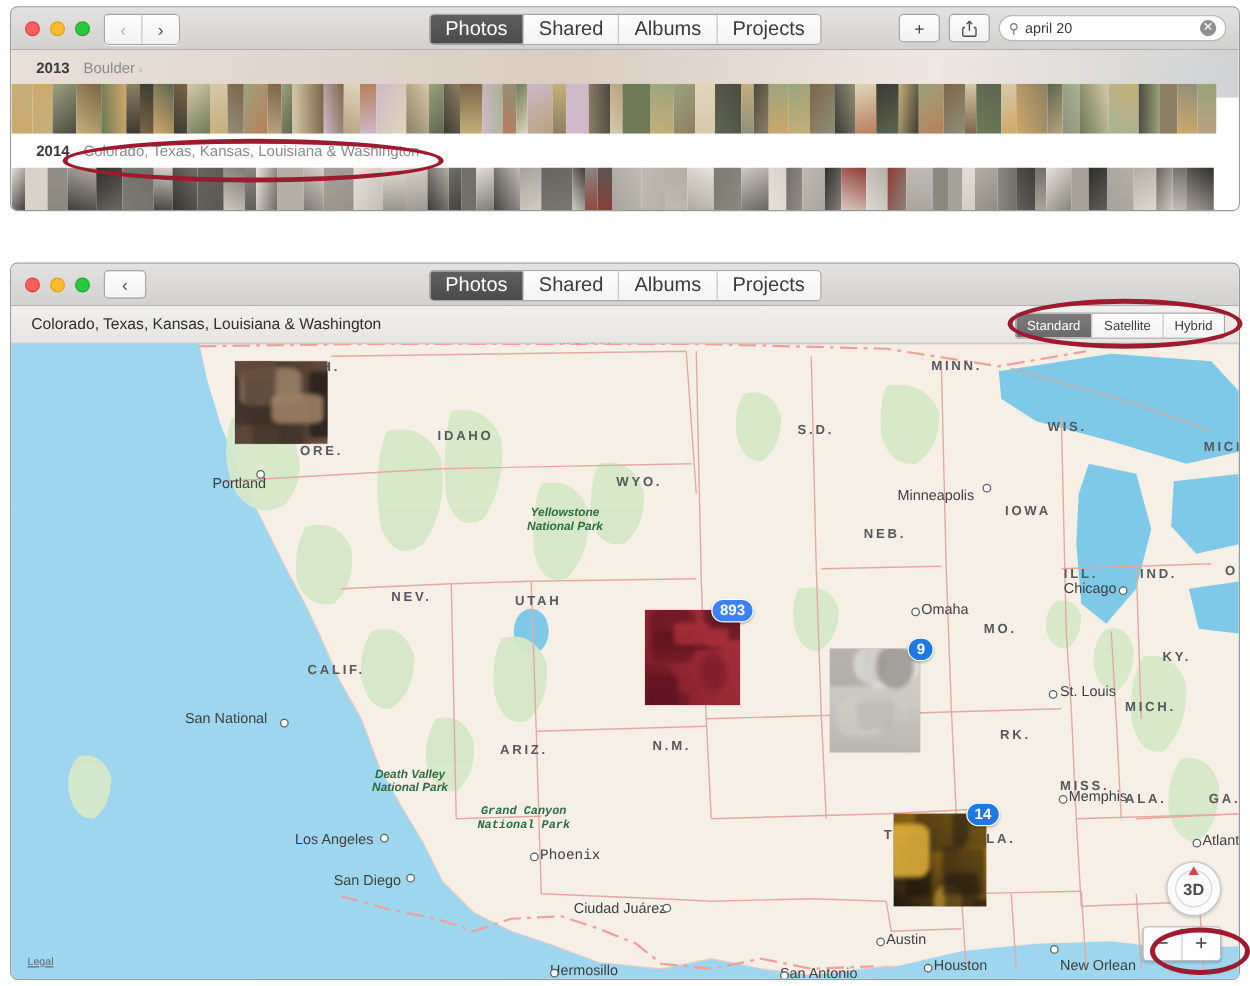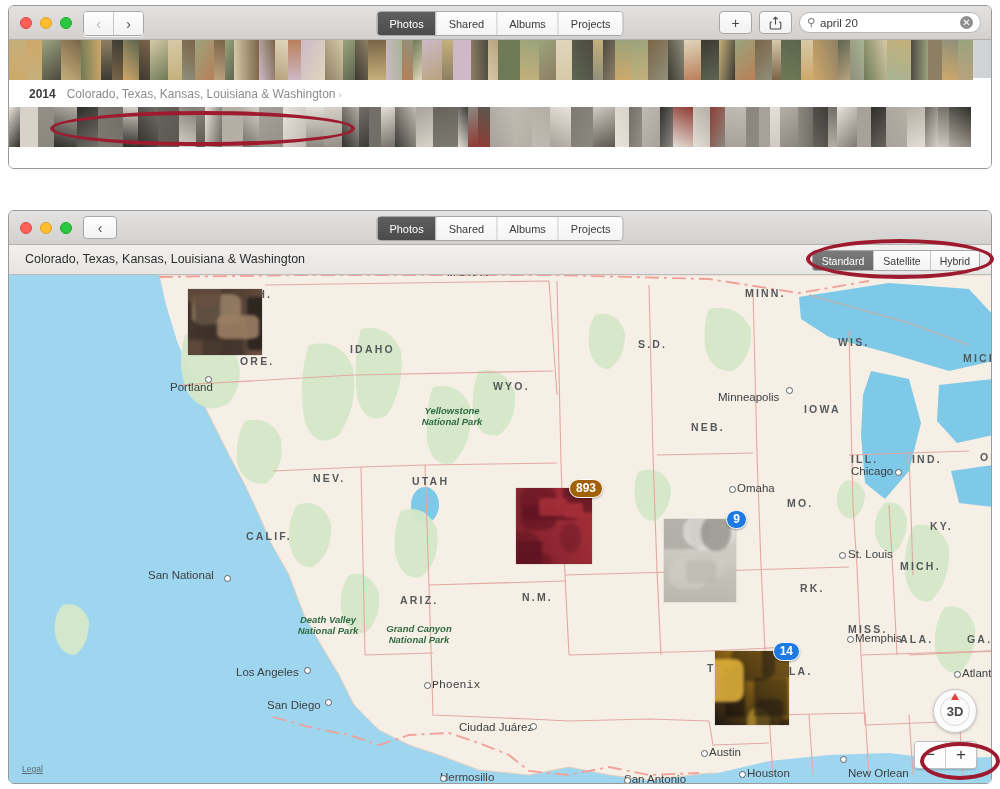--- a/index.html
+++ b/index.html
@@ -30,21 +30,21 @@
   .backbtn{position:absolute;left:74px;top:5px;width:34px;height:23px;
            border:1px solid #a9a7a5;border-radius:4px;
            background:linear-gradient(#fefefe,#f2f2f2);
            display:flex;align-items:center;justify-content:center;
            font-size:14px;color:#4d4d4d;box-sizing:border-box;}
 
   .tabgroup{position:absolute;left:50%;transform:translateX(-50%);top:5px;
             display:flex;height:23px;border:1px solid #a9a7a5;border-radius:4px;
             overflow:hidden;background:#fff;}
   .tabgroup .tab{padding:0 12px;display:flex;align-items:center;
-                 font-size:11px;color:#3a3a3a;
+                 font-size:16px;color:#3a3a3a;
                  background:linear-gradient(#fdfdfd,#f4f4f4);}
   .tabgroup .tab+.tab{border-left:1px solid #c9c7c5;}
   .tabgroup .tab.sel{background:linear-gradient(#5f5f5f,#4b4b4b);color:#fff;}
 
   .tb-right{position:absolute;right:10px;top:5px;display:flex;align-items:center;gap:7px;}
   .tbbtn{width:33px;height:23px;border:1px solid #a9a7a5;border-radius:4px;
          background:linear-gradient(#fdfdfd,#f1f1f1);
          display:flex;align-items:center;justify-content:center;
          color:#444;font-size:14px;box-sizing:border-box;}
   .searchbox{width:182px;height:21px;border:1px solid #b9b7b5;border-radius:11px;
@@ -163,20 +163,26 @@
         <span class="q">⚲</span>
         <span class="val" title="Search">april 20</span>
         <span class="clearx">✕</span>
       </div>
     </div>
   </div>
 
   <div id="w1body">
     <div id="band1"></div>
 
+    <div class="moment-head" style="position:relative;">
+      <span class="m-year">2013</span>
+      <span class="m-place">
+        <span>Boulder</span><span class="chev">›</span>
+      </span>
+    </div>
 
     <div class="strip" id="strip2013">
         <div class="cell" style="left: 0px; width: 17px; background: linear-gradient(43deg, rgb(207, 168, 106), rgb(196, 176, 122));"></div>
         <div class="cell" style="left: 17px; width: 16px; background: linear-gradient(158deg, rgb(207, 168, 106), rgb(196, 176, 122));"></div>
         <div class="cell" style="left: 33px; width: 19px; background: linear-gradient(140deg, rgb(154, 163, 124), rgb(77, 74, 66));"></div>
         <div class="cell" style="left: 52px; width: 20px; background: linear-gradient(42deg, rgb(196, 176, 122), rgb(123, 101, 72));"></div>
         <div class="cell" style="left: 72px; width: 20px; background: linear-gradient(87deg, rgb(110, 122, 85), rgb(207, 168, 106));"></div>
         <div class="cell" style="left: 92px; width: 11px; background: linear-gradient(174deg, rgb(141, 127, 99), rgb(60, 58, 51));"></div>
         <div class="cell" style="left: 103px; width: 11px; background: linear-gradient(34deg, rgb(123, 101, 72), rgb(60, 58, 51));"></div>
         <div class="cell" style="left: 114px; width: 16px; background: linear-gradient(50deg, rgb(207, 168, 106), rgb(93, 101, 80));"></div>
@@ -450,21 +456,21 @@
 
     <div id="park-labels">
         <div class="lbl park-lbl" style="left: 443px; top: 130px; transform: translateX(-50%);">
           <div>Yellowstone</div>
           <div>National Park</div>
         </div>
         <div class="lbl park-lbl" style="left: 319px; top: 339px; transform: translateX(-50%);">
           <div>Death Valley</div>
           <div>National Park</div>
         </div>
-        <div class="lbl park-lbl" style="left: 410px; top: 348px; transform: translateX(-50%);">
+        <div class="lbl park-lbl" style="left: 410px; top: 368px; transform: translateX(-50%); font-family: Liberation Mono, monospace;">
           <div>Grand Canyon</div>
           <div>National Park</div>
         </div>
       </div>
 
     <div id="city-labels">
         <div class="lbl city-lbl" style="left: 161px; top: 106px;">Portland</div>
         <div class="citydot" style="left: 196px; top: 101px;"></div>
         <div class="lbl city-lbl" style="left: 709px; top: 116px;">Minneapolis</div>
         <div class="citydot" style="left: 777px; top: 112px;"></div>
@@ -519,21 +525,21 @@
             <div style="position: absolute; border-radius: 33%; left: -7px; top: 64px; width: 43px; height: 24px; opacity: 0.484317; background: rgb(94, 19, 32); filter: blur(1.5px);"></div>
             <div style="position: absolute; border-radius: 25%; left: 4px; top: -2px; width: 36px; height: 44px; opacity: 0.591997; background: rgb(94, 19, 32); filter: blur(1.5px);"></div>
             <div style="position: absolute; border-radius: 6%; left: 47px; top: -3px; width: 46px; height: 27px; opacity: 0.517449; background: rgb(61, 12, 22); filter: blur(1.5px);"></div>
             <div style="position: absolute; border-radius: 17%; left: 7px; top: 17px; width: 55px; height: 15px; opacity: 0.759131; background: rgb(94, 19, 32); filter: blur(1.5px);"></div>
             <div style="position: absolute; border-radius: 17%; left: 23px; top: 10px; width: 29px; height: 18px; opacity: 0.852536; background: rgb(168, 48, 58); filter: blur(1.5px);"></div>
             <div style="position: absolute; border-radius: 45%; left: -9px; top: 43px; width: 33px; height: 32px; opacity: 0.481306; background: rgb(94, 19, 32); filter: blur(1.5px);"></div>
             <div style="position: absolute; border-radius: 19%; left: 49px; top: 15px; width: 18px; height: 15px; opacity: 0.921676; background: rgb(168, 48, 58); filter: blur(1.5px);"></div>
             <div style="position: absolute; border-radius: 9%; left: 2px; top: 53px; width: 24px; height: 39px; opacity: 0.82025; background: rgb(94, 19, 32); filter: blur(1.5px);"></div>
             <div style="position: absolute; border-radius: 49%; left: 44px; top: 35px; width: 21px; height: 30px; opacity: 0.805116; background: rgb(125, 31, 44); filter: blur(1.5px);"></div>
           </div>
-          <div class="badge" style="background: #a16207;">893</div>
+          <div class="badge" style="background: #3b82f6;">893</div>
         </div>
         <div class="cluster" style="left: 655px; top: 244px; width: 72px; height: 83px;">
           <div class="thumb" style="background: linear-gradient(184deg, rgb(217, 214, 207), rgb(185, 182, 174));">
             <div style="position: absolute; border-radius: 26%; left: 10px; top: 38px; width: 51px; height: 21px; opacity: 0.533835; background: rgb(207, 204, 196); filter: blur(1.5px);"></div>
             <div style="position: absolute; border-radius: 11%; left: 17px; top: -13px; width: 37px; height: 48px; opacity: 0.621839; background: rgb(207, 204, 196); filter: blur(1.5px);"></div>
             <div style="position: absolute; border-radius: 46%; left: 25px; top: -5px; width: 21px; height: 33px; opacity: 0.624837; background: rgb(143, 140, 133); filter: blur(1.5px);"></div>
             <div style="position: absolute; border-radius: 37%; left: 5px; top: 39px; width: 39px; height: 31px; opacity: 0.707954; background: rgb(207, 204, 196); filter: blur(1.5px);"></div>
             <div style="position: absolute; border-radius: 9%; left: 51px; top: 23px; width: 28px; height: 24px; opacity: 0.57335; background: rgb(207, 204, 196); filter: blur(1.5px);"></div>
             <div style="position: absolute; border-radius: 20%; left: 22px; top: 41px; width: 30px; height: 23px; opacity: 0.571333; background: rgb(185, 182, 174); filter: blur(1.5px);"></div>
             <div style="position: absolute; border-radius: 4%; left: -13px; top: -9px; width: 46px; height: 39px; opacity: 0.644805; background: rgb(163, 160, 154); filter: blur(1.5px);"></div>

